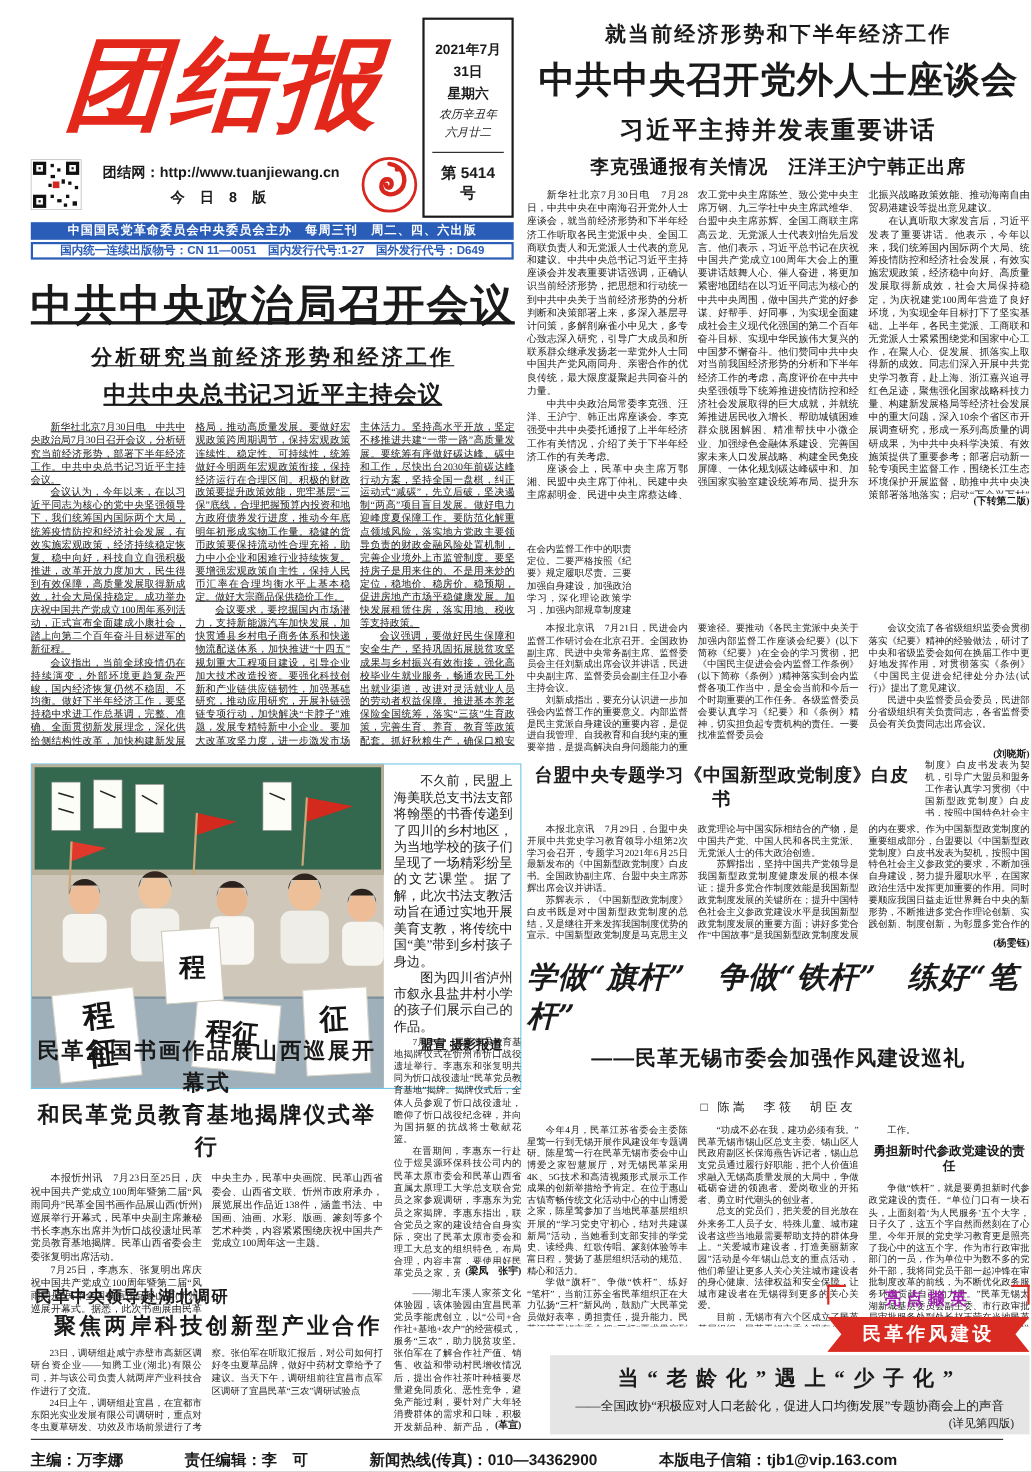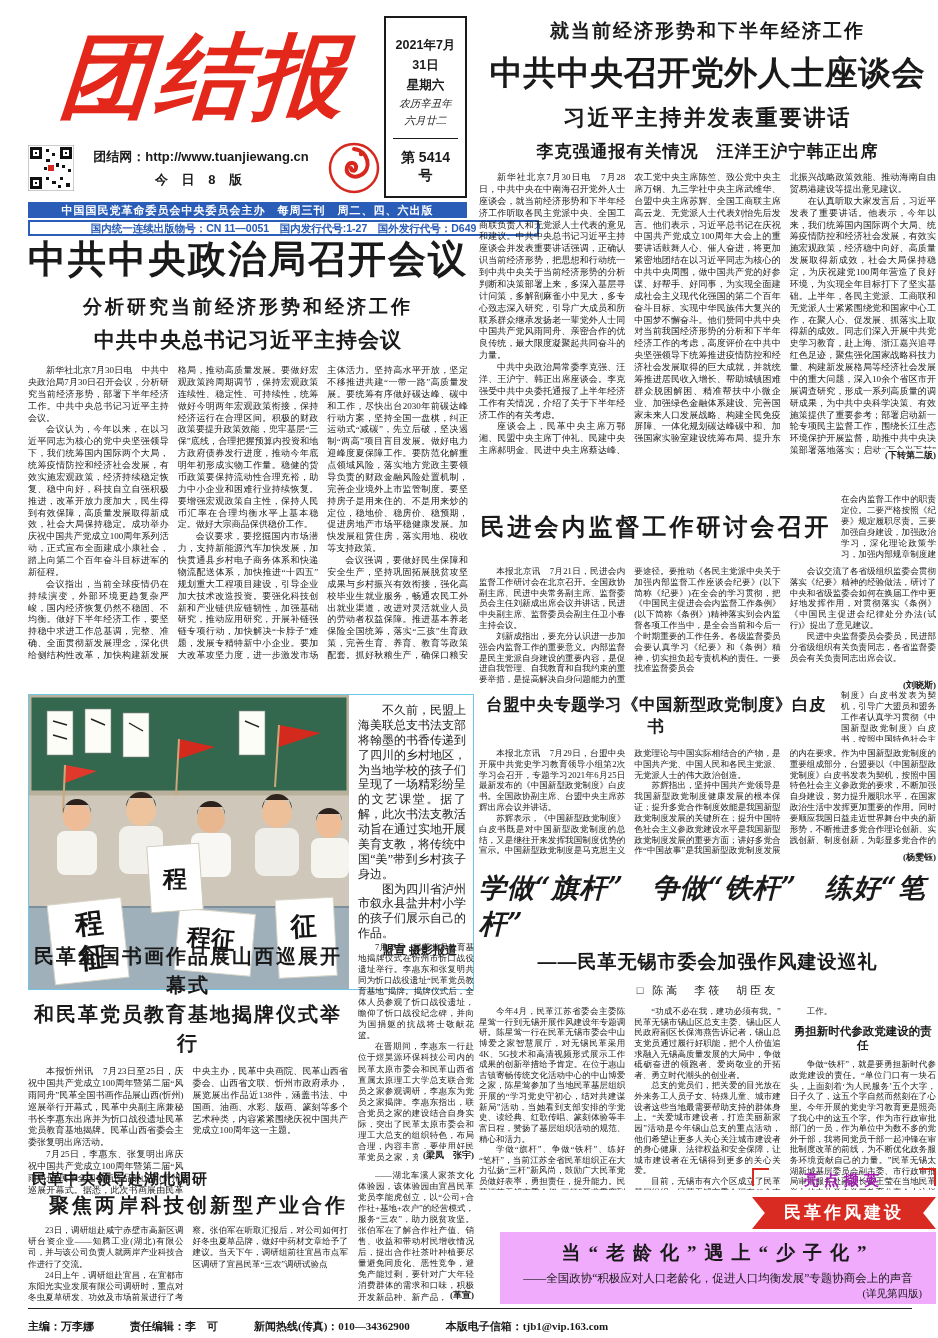--- a/index.html
+++ b/index.html
@@ -19,32 +19,32 @@
   .emblem { width:52px; height:52px; flex:0 0 auto; }
 
   .datebox { position:absolute; left:384px; top:16px; width:83px; height:182px; border:2px solid #1a1a1a;
              text-align:center; padding-top:16px; font-family:"Liberation Sans",sans-serif; }
   .datelines p { margin:3px 0; font-weight:bold; font-size:12.5px; }
   .datelines p:nth-child(4), .datelines p:nth-child(5) { font-family:"Liberation Serif",serif; font-style:italic; font-weight:normal; font-size:10.5px; }
   .issue { border-top:1px solid #1a1a1a; margin:10px 7px 0; padding-top:10px; font-weight:bold; font-size:14px; }
 
   .bar1 { position:absolute; left:28px; top:202px; width:439px; height:16px; background:#2a5db8; color:#fff;
           font-family:"Liberation Sans",sans-serif; font-weight:bold; font-size:11px; line-height:16px; text-align:center; letter-spacing:1px; }
-  .bar2 { position:absolute; left:28px; top:220px; width:511px; height:16px; border:2px solid #2a5db8; color:#2a5db8;
+  .bar2 { position:absolute; left:28px; top:220px; width:439px; height:16px; border:2px solid #2a5db8; color:#2a5db8;
           font-family:"Liberation Sans",sans-serif; font-weight:bold; font-size:10.5px; line-height:12px; text-align:center; }
 
   
   .body3 { columns:3; column-gap:9px; column-fill:auto; font-size:9px; line-height:1.32; text-align:justify; overflow:hidden; }
   .body3 p, .body2 p, .wcol p, .narrow-col p { margin:0; text-indent:2em; }
   .body2 { columns:2; column-gap:9px; column-fill:auto; font-size:9px; line-height:1.32; text-align:justify; overflow:hidden; }
   .bodywrap { position:relative; }
   .cont, .sign { position:absolute; right:0; bottom:0; background:#fff; font-weight:bold; font-size:9px; padding-left:5px; }
 
   
-  .politburo { position:absolute; left:28px; top:234px; width:440px; }
+  .politburo { position:absolute; left:28px; top:252px; width:440px;text-decoration:underline; }
   .politburo h1 { font-family:"Liberation Sans",sans-serif; font-weight:900; font-size:38px; letter-spacing:2px; text-align:center; }
   .ph-sub1 { font-weight:bold; font-size:19px; letter-spacing:3px; text-align:center; margin-top:9px; }
   .ph-sub2 { font-family:"Liberation Sans",sans-serif; font-weight:900; font-size:21px; letter-spacing:1px; text-align:center; margin-top:6px; }
   .politburo .body3 { height:300px; margin-top:11px; }
 
   
   .symposium { position:absolute; left:479px; top:18px; width:457px; }
   .sy-kicker { font-weight:bold; font-size:19px; letter-spacing:2px; text-align:center; }
   .symposium h1 { font-family:"Liberation Sans",sans-serif; font-weight:900; font-size:33px; letter-spacing:0.5px; text-align:center; margin-top:7px; }
   .sy-sub1 { font-family:"Liberation Sans",sans-serif; font-weight:900; font-size:22px; letter-spacing:2px; text-align:center; margin-top:7px; }
@@ -71,21 +71,21 @@
   .photo { position:absolute; left:28px; top:694px; width:446px; height:296px; border:1px solid #6ec6e8; display:flex; background:#fff; }
   .photo-img { width:320px; height:100%; display:block; }
   .photo-cap { flex:1; padding:8px 7px 6px 9px; font-size:12px; line-height:1.24; text-align:justify; }
   .photo-cap p { margin:0; text-indent:2em; }
   .photo-cap .credit { font-weight:bold; margin-top:2px; }
 
   
   .wuxi { position:absolute; left:479px; top:870px; width:457px; }
   .wx-h1 { font-weight:bold; font-style:italic; font-size:27px; letter-spacing:1px; text-align:left; font-family:"DejaVu Serif",serif; }
   .wx-sub { font-family:"Liberation Sans",sans-serif; font-weight:900; font-size:19px; letter-spacing:1px; text-align:center; margin-top:7px; }
-  .wx-byline { font-size:11px; letter-spacing:3px; text-align:center; margin:8px 0 8px; }
+  .wx-byline { font-size:11px; letter-spacing:3px; text-align:center; margin:24px 0 8px; }
   .wcols { display:flex; gap:9px; height:184px; overflow:hidden; }
   .wcol { flex:1; font-size:8.5px; line-height:1.25; text-align:justify; overflow:hidden; }
   .inset-head { font-family:"Liberation Sans",sans-serif; font-weight:900; font-size:11.5px; text-align:center; margin:7px 0; }
 
   
   .shuhua { position:absolute; left:28px; top:942px; width:446px; height:220px; display:flex; gap:10px; }
   .sh-left { width:320px; }
   .sh-h { font-weight:900; font-size:20px; letter-spacing:2px; text-align:center; line-height:1.45; }
   .sh-left .body2 { height:138px; margin-top:8px; }
   .narrow-col-wrap { flex:1; position:relative; overflow:hidden; padding-bottom:11px; }
@@ -102,28 +102,28 @@
   .badge { position:absolute; left:752px; top:1168px; width:184px; }
   .badge-top { position:relative; text-align:center; padding:3px 0 7px; }
   .badge-top::before { content:""; position:absolute; left:0; top:0; width:15px; height:16px; border-left:2.5px solid #da2b22; border-top:2.5px solid #da2b22; }
   .badge-top::after  { content:""; position:absolute; right:0; top:0; width:15px; height:16px; border-right:2.5px solid #da2b22; border-top:2.5px solid #da2b22; }
   .badge-top-text { color:#a21caf; font-family:"Liberation Sans",sans-serif; font-weight:900; font-size:15px; letter-spacing:5px; }
   .ribbon { background:#da2b22; color:#fff; font-family:"Liberation Sans",sans-serif; font-weight:900; font-size:17px;
             line-height:32px; height:32px; text-align:center; letter-spacing:3px;
             clip-path:polygon(0 0,100% 0,93% 50%,100% 100%,0 100%,7% 50%); }
 
   
-  .bluebox { position:absolute; left:500px; top:1232px; width:436px; height:72px; background:#f0abfc; padding:8px 14px 6px; text-align:center; }
+  .bluebox { position:absolute; left:500px; top:1232px; width:436px; height:72px; background:#e5e5e5; padding:8px 14px 6px; text-align:center; }
   .bb-title { font-weight:900; font-size:19px; letter-spacing:8px; }
   .bb-sub { font-size:11.5px; margin-top:5px; }
   .bb-note { font-size:10.5px; text-align:right; margin-top:1px; }
 
   
   .pfooter { position:absolute; left:28px; top:1308px; width:884px; border-top:1.5px solid #222; padding-top:10px;
-             display:flex; gap:36px; font-family:Liberation Serif, serif; font-weight:bold; font-size:11px; }
+             display:flex; gap:56px; font-family:Liberation Sans, sans-serif; font-weight:bold; font-size:14px; }
 </style>
 </head>
 <body>
 
 <div class="page">
 
   <div class="mast">
     <div class="logo">团结报</div>
     <div class="mast-row">
       <svg class="qr" viewBox="0 0 46 46">
@@ -207,21 +207,20 @@
           <p>中共中央政治局常委李克强、汪洋、王沪宁、韩正出席座谈会。李克强受中共中央委托通报了上半年经济工作有关情况，介绍了关于下半年经济工作的有关考虑。</p>
           <p>座谈会上，民革中央主席万鄂湘、民盟中央主席丁仲礼、民建中央主席郝明金、民进中央主席蔡达峰、农工党中央主席陈竺、致公党中央主席万钢、九三学社中央主席武维华、台盟中央主席苏辉、全国工商联主席高云龙、无党派人士代表刘怡先后发言。他们表示，习近平总书记在庆祝中国共产党成立100周年大会上的重要讲话鼓舞人心、催人奋进，将更加紧密地团结在以习近平同志为核心的中共中央周围，做中国共产党的好参谋、好帮手、好同事，为实现全面建成社会主义现代化强国的第二个百年奋斗目标、实现中华民族伟大复兴的中国梦不懈奋斗。他们赞同中共中央对当前我国经济形势的分析和下半年经济工作的考虑，高度评价在中共中央坚强领导下统筹推进疫情防控和经济社会发展取得的巨大成就，并就统筹推进居民收入增长、帮助城镇困难群众脱困解困、精准帮扶中小微企业、加强绿色金融体系建设、完善国家未来人口发展战略、构建全民免疫屏障、一体化规划碳达峰碳中和、加强国家实验室建设统筹布局、提升东北振兴战略政策效能、推动海南自由贸易港建设等提出意见建议。</p>
           <p>在认真听取大家发言后，习近平发表了重要讲话。他表示，今年以来，我们统筹国内国际两个大局、统筹疫情防控和经济社会发展，有效实施宏观政策，经济稳中向好、高质量发展取得新成效，社会大局保持稳定，为庆祝建党100周年营造了良好环境，为实现全年目标打下了坚实基础。上半年，各民主党派、工商联和无党派人士紧紧围绕党和国家中心工作，在聚人心、促发展、抓落实上取得新的成效。同志们深入开展中共党史学习教育，赴上海、浙江嘉兴追寻红色足迹，聚焦强化国家战略科技力量、构建新发展格局等经济社会发展中的重大问题，深入10余个省区市开展调查研究，形成一系列高质量的调研成果，为中共中央科学决策、有效施策提供了重要参考；部署启动新一轮专项民主监督工作，围绕长江生态环境保护开展监督，助推中共中央决策部署落地落实；启动“万企兴万村”行动助力乡村振兴，推动工商联和所属商会改革发展。习近平代表中共中央向大家表示感谢。</p>
         </div>
       <span class="cont">(下转第二版)</span>
     </div>
   </section>
 
   <section class="minjin">
     <div class="art-top">
-      <h2>民进会内监督工作研讨会召开</h2>
       <div class="side-note">在会内监督工作中的职责定位。二要严格按照《纪要》规定履职尽责。三要加强自身建设，加强政治学习，深化理论政策学习，加强内部规章制度建设。</div>
     </div>
     <div class="bodywrap art-body">
       <div class="body3">
           <p>本报北京讯　7月21日，民进会内监督工作研讨会在北京召开。全国政协副主席、民进中央常务副主席、监督委员会主任刘新成出席会议并讲话，民进中央副主席、监督委员会副主任卫小春主持会议。</p>
           <p>刘新成指出，要充分认识进一步加强会内监督工作的重要意义。内部监督是民主党派自身建设的重要内容，是促进自我管理、自我教育和自我约束的重要举措，是提高解决自身问题能力的重要途径。要推动《各民主党派中央关于加强内部监督工作座谈会纪要》(以下简称《纪要》)在全会的学习贯彻，把《中国民主促进会会内监督工作条例》(以下简称《条例》)精神落实到会内监督各项工作当中，是全会当前和今后一个时期重要的工作任务。各级监督委员会要认真学习《纪要》和《条例》精神，切实担负起专责机构的责任。一要找准监督委员会</p>
           <p>会议交流了各省级组织监委会贯彻落实《纪要》精神的经验做法，研讨了中央和省级监委会如何在换届工作中更好地发挥作用，对贯彻落实《条例》《中国民主促进会纪律处分办法(试行)》提出了意见建议。</p>
           <p>民进中央监督委员会委员，民进部分省级组织有关负责同志，各省监督委员会有关负责同志出席会议。</p>
         </div>
       <span class="sign">(刘晓斯)</span>

